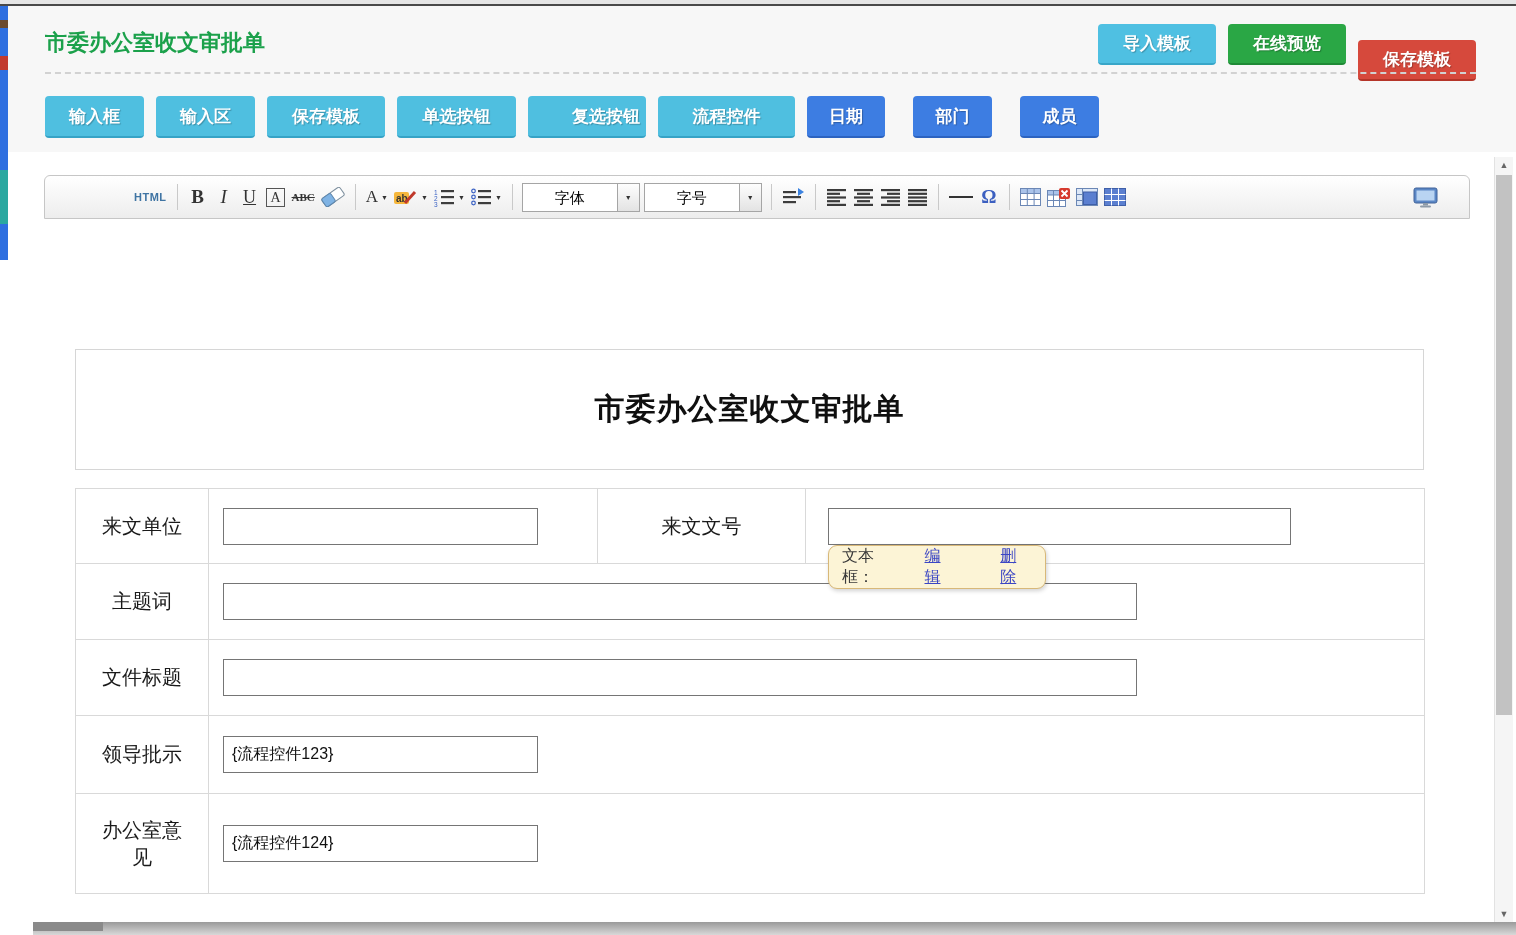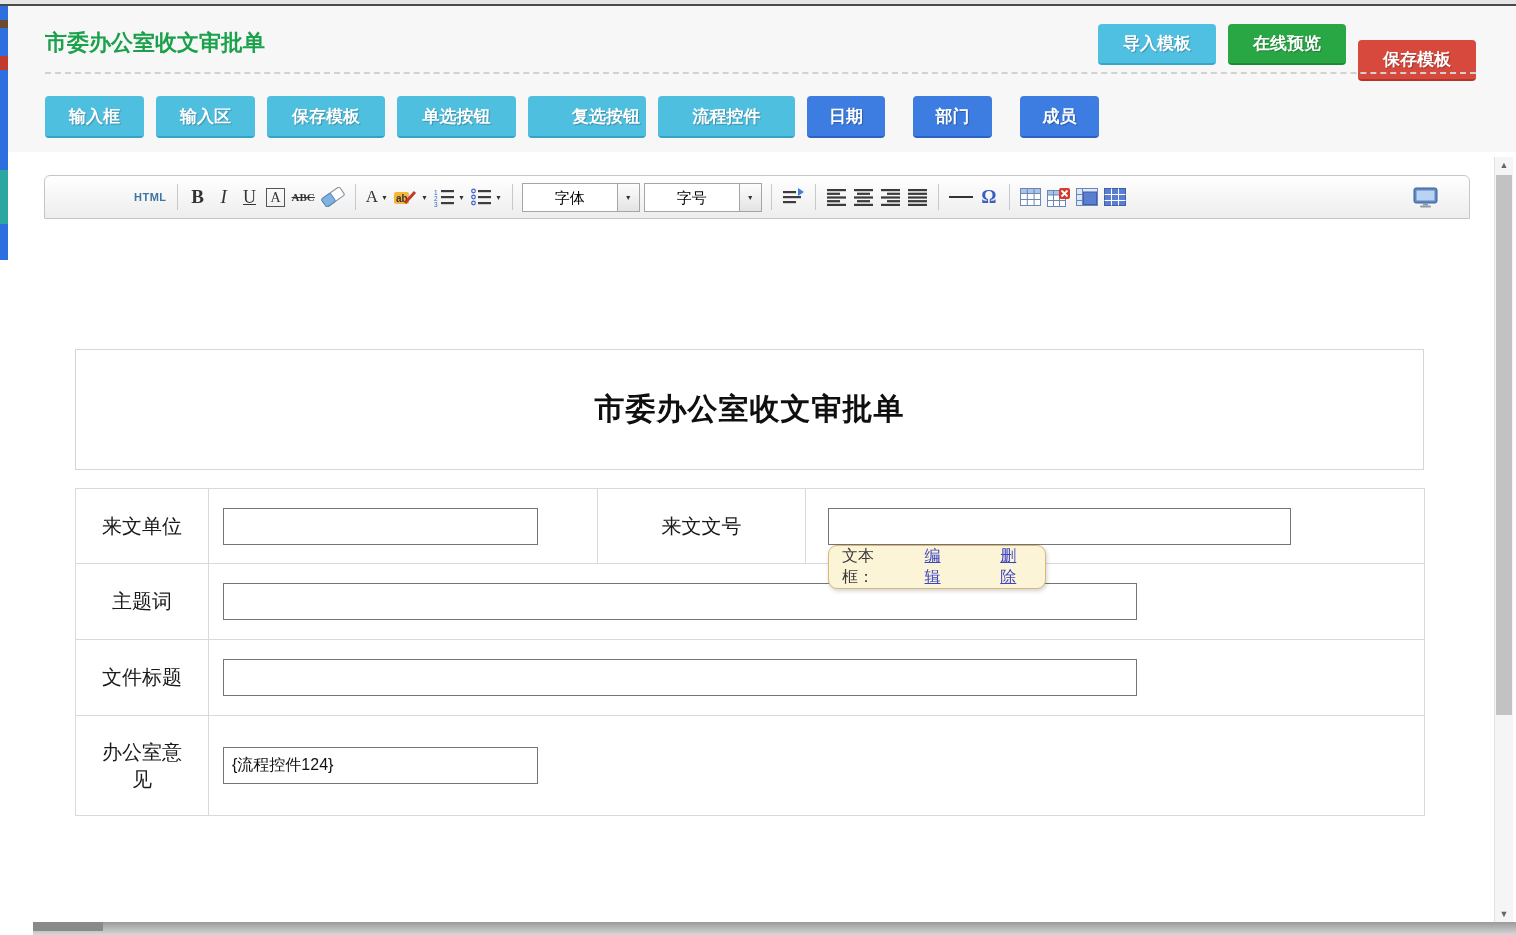--- a/index.html
+++ b/index.html
@@ -315,20 +315,26 @@
         <td colspan="7">
               <input class="inp m14 w914" style="">
             </td>
       </tr>
       <tr class="r76">
         <td class="lbl">文件标题</td>
         <td colspan="7">
               <input class="inp m14 w914" style="">
             </td>
       </tr>
+      <tr class="r78">
+        <td class="lbl">领导批示</td>
+        <td colspan="7">
+              <input class="inp m14 w315" value="{流程控件123}" style="">
+            </td>
+      </tr>
       <tr class="r100">
         <td class="lbl lbl-wrap">办公室意见</td>
         <td colspan="7">
               <input class="inp m14 w315" value="{流程控件124}" style="">
             </td>
       </tr>
     </tbody>
       </table>
 
     <div class="tooltip">

